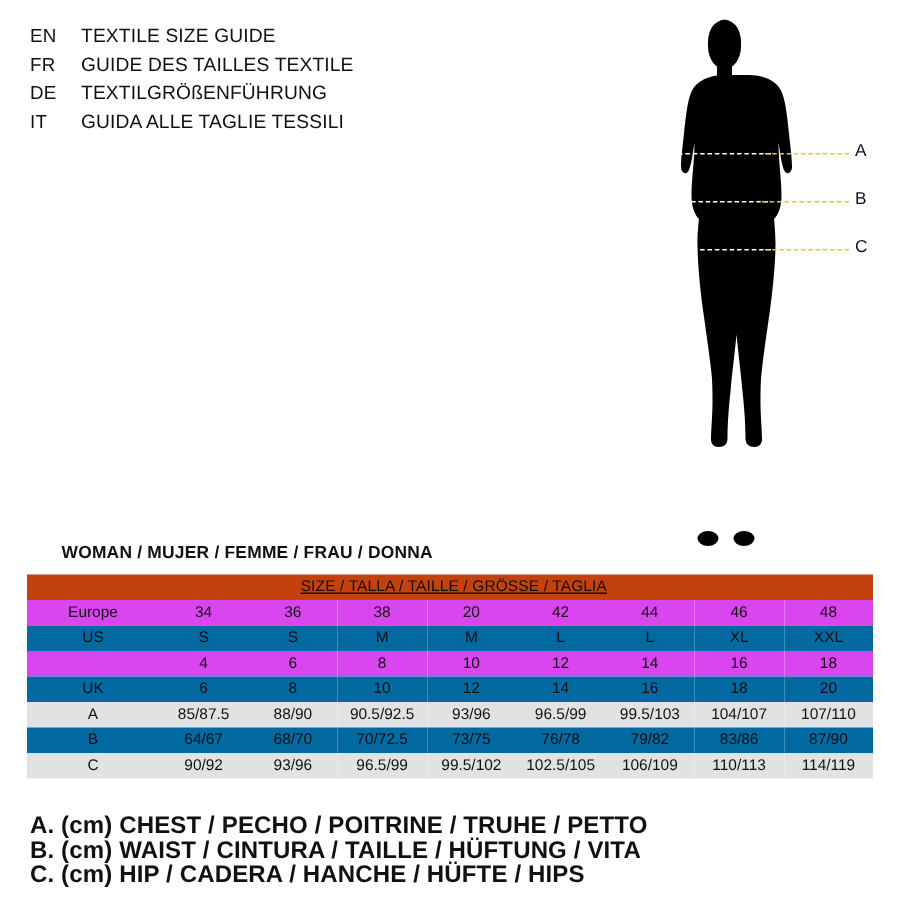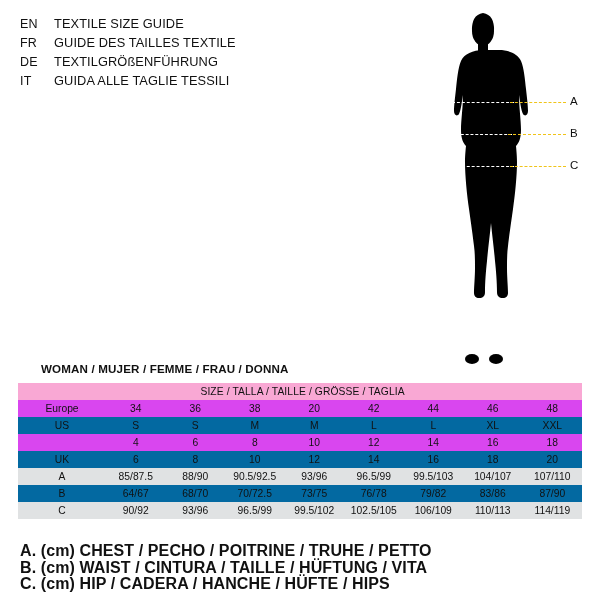--- a/index.html
+++ b/index.html
@@ -100,27 +100,28 @@
   }
   table.size-table td, table.size-table th {
     font-size: 10.3px;
     padding: 0;
     height: 17px;
     text-align: center;
     color: #111;
     font-weight: normal;
   }
   .row-head td {
-    background: #f9a8d4;
+    background: #c2410c;
     color: #ffffff;
     font-size: 10.2px;
     font-weight: normal;
     height: 17px;
     text-align: left;
     letter-spacing: 0.1px;
+    text-decoration: underline;
   }
   .row-head td.first {
     padding-left: 5px;
   }
   .zebra-light {
     background: #d946ef;
   }
   .zebra-dark {
     background: #e0e2e3;
   }

